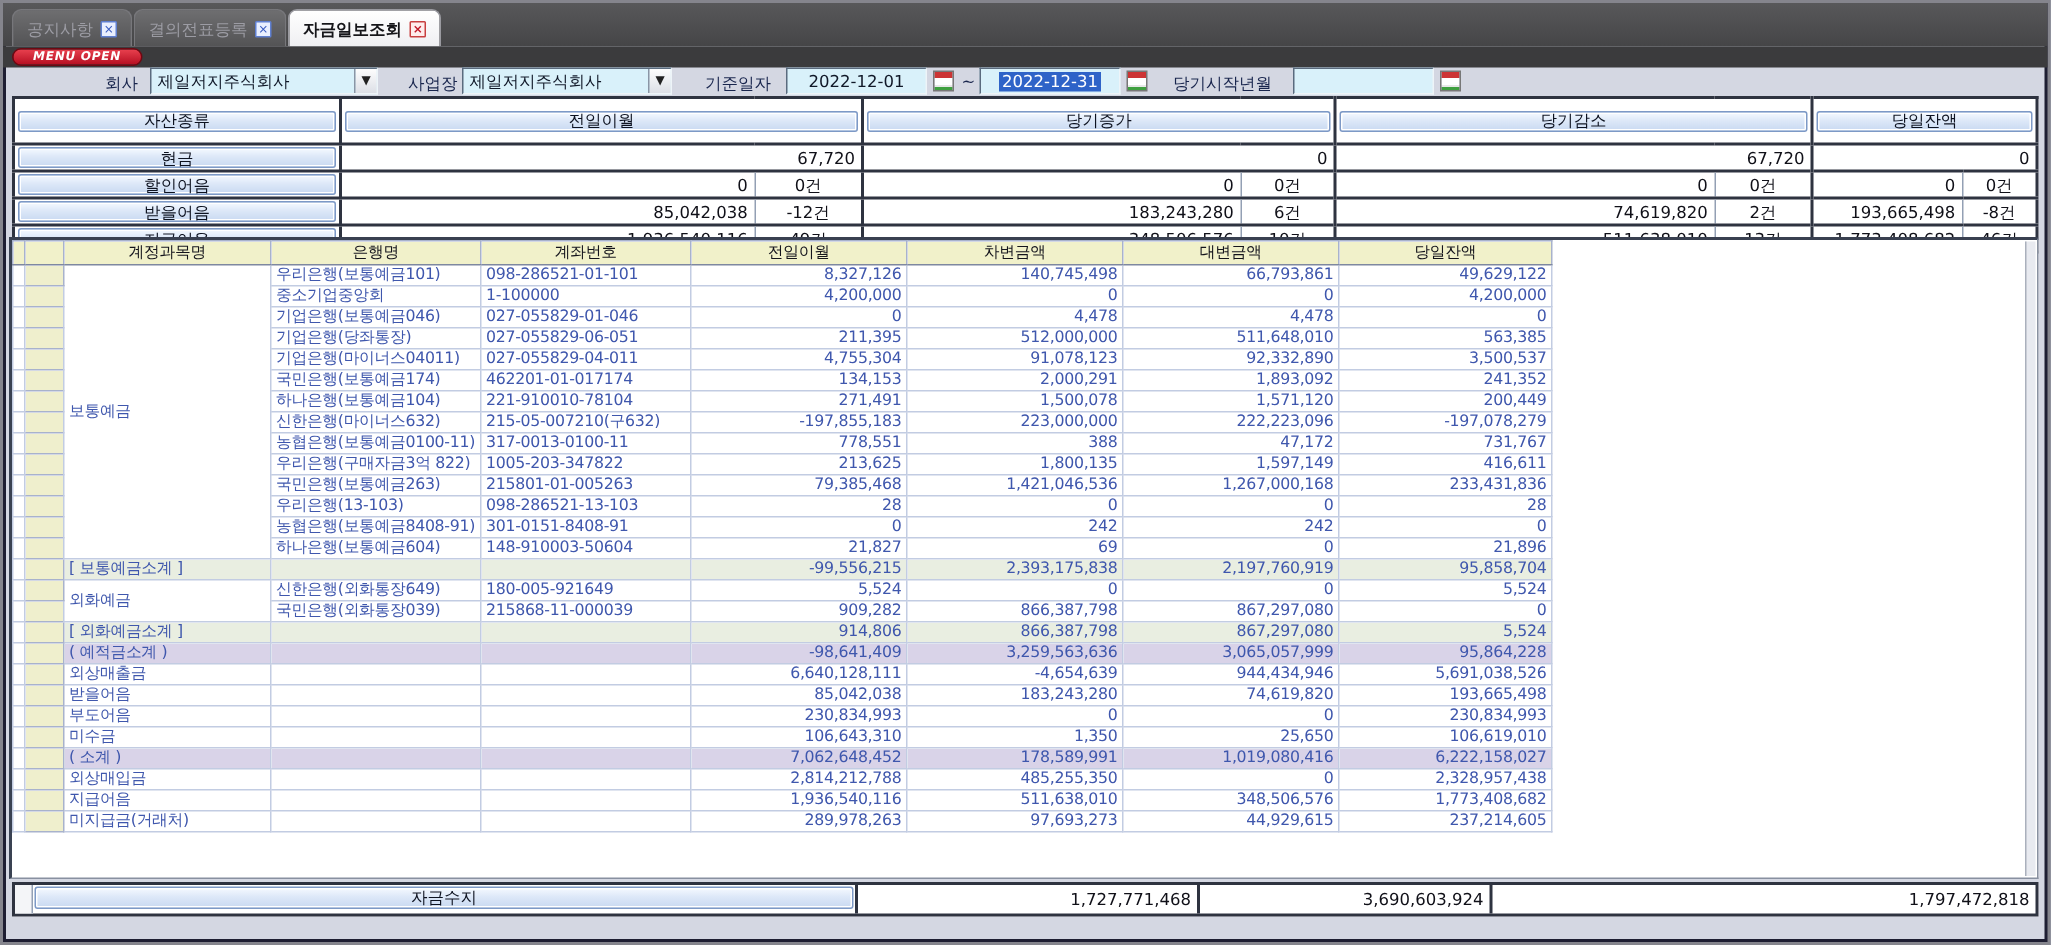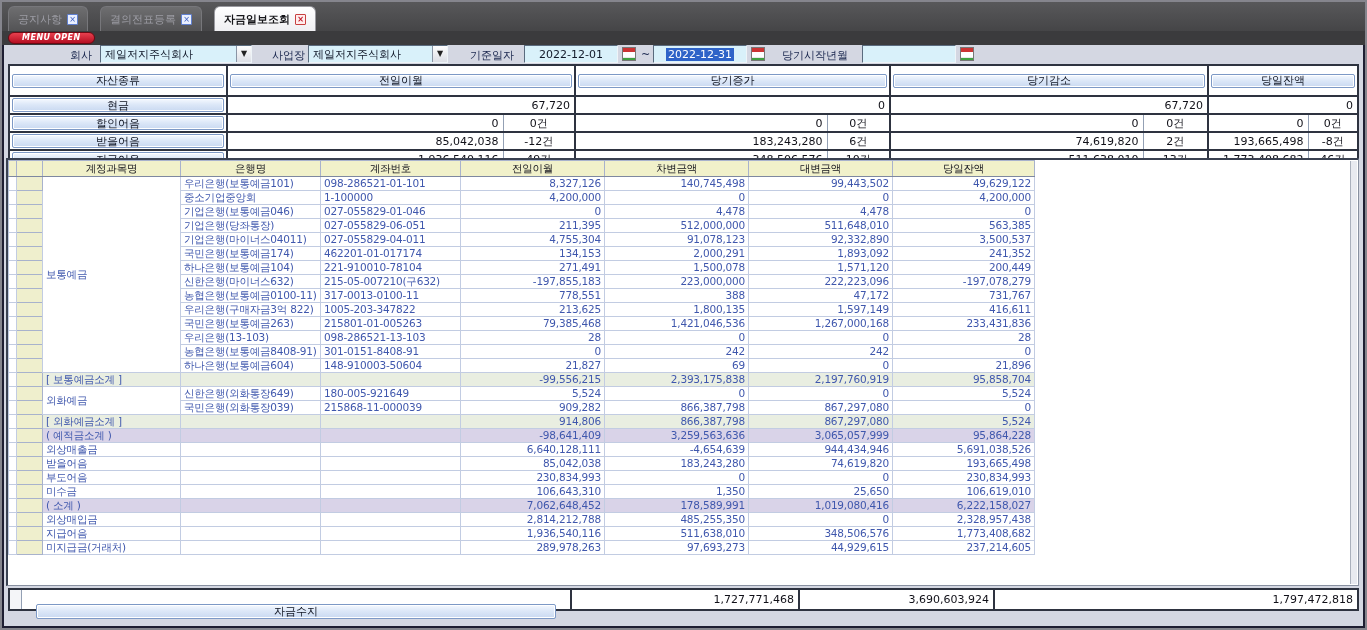--- a/index.html
+++ b/index.html
@@ -6,21 +6,21 @@
   html,body { background:#9aa0ac; }
   body { font-family:"DejaVu Sans","Liberation Sans",sans-serif; }
   .window{
     position:relative; width:1367px; height:630px; overflow:hidden;
     background:#d4d7e2;
     box-shadow: inset 0 0 0 2px #85858d, inset 0 0 0 4px #1e1e32;
   }
   
   .tabbar{ position:absolute; left:2px; top:2px; right:2px; height:29px;
     background:linear-gradient(180deg,#58585a,#454547); display:flex; align-items:flex-end; padding-left:6px; }
-  .tab{ height:25px; margin-right:12px; padding:0 9px; display:flex; align-items:center; gap:5px;
+  .tab{ height:25px; margin-right:1px; padding:0 9px; display:flex; align-items:center; gap:5px;
     border:1px solid #77777b; border-bottom:none; border-radius:6px 6px 0 0;
     background:linear-gradient(180deg,#6e6e70,#535355); color:#9c9ca4; font-size:11px; cursor:pointer; }
   .tab.active{ background:linear-gradient(180deg,#ffffff,#efeff2); color:#16161a; font-weight:bold; border-color:#9a9aa0; }
   .xicon{ width:11px; height:11px; font-size:8px; line-height:9px; text-align:center;
     background:#e9efff; border:1px solid #5f7fd0; color:#3a5cc0; border-radius:1px; }
   .tab.active .xicon{ background:#ffecec; border-color:#c84040; color:#c01828; }
   
   .menustrip{ position:absolute; left:2px; top:31px; right:2px; height:14px; background:#3b3b3d;padding-left:40px; }
   .menubtn{ position:absolute; left:6px; top:1px; height:12px; padding:0 13px;
     background:linear-gradient(180deg,#e8404e,#b60f22); border:1px solid #6e0812; border-radius:7px;
@@ -66,21 +66,21 @@
   .dettbl td.txt{ text-align:left; padding-left:3px; }
   .dettbl td.num{ text-align:right; padding-right:3px; }
   .dettbl td.acct{ vertical-align:middle; }
   .dettbl tr.rg td.data{ background:#e9eee1; }
   .dettbl tr.rp td.data{ background:#d9d3e8;margin-left:16px; }
   
   .footer{ position:absolute; left:8px; top:588px; width:1351px; height:23px; border:2px solid #2e3340;
     background:#fff; display:flex; }
   .footer .mini{ width:12px; border-right:1px solid #93a0b4; background:#f4f5f8; }
   .footer .flab{ width:550px; border-right:2px solid #2e3340; padding:0; }
-  .footer .flab .sbtn{ height:15px; margin:14px; }
+  .footer .flab .sbtn{ height:15px; margin:1px; }
   .footer .fval{ border-right:2px solid #2e3340; font-size:11px; color:#101018; text-align:right;
     padding-right:4px; line-height:19px; overflow:hidden;}
   .footer .fval:last-child{ border-right:none; }
 </style>
 </head>
 <body>
 
 <div class="window">
 
   <div class="tabbar">
@@ -237,21 +237,21 @@
             <th>당일잔액</th>
           </tr>
           <tr>
             <td class="ind"></td>
             <td class="rowsel"></td>
             <td class="txt acct data" rowspan="14">보통예금</td>
             <td class="txt data">우리은행(보통예금101)</td>
             <td class="txt data">098-286521-01-101</td>
             <td class="num data">8,327,126</td>
             <td class="num data">140,745,498</td>
-            <td class="num data">99,443,502</td>
+            <td class="num data">66,793,861</td>
             <td class="num data">49,629,122</td>
           </tr>
           <tr>
             <td class="ind"></td>
             <td class="rowsel"></td>
             <td class="txt data">중소기업중앙회</td>
             <td class="txt data">1-100000</td>
             <td class="num data">4,200,000</td>
             <td class="num data">0</td>
             <td class="num data">0</td>

